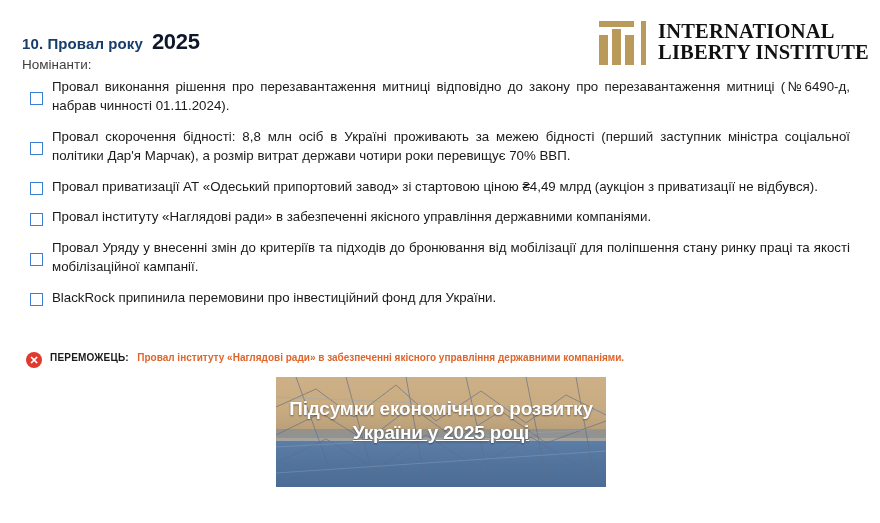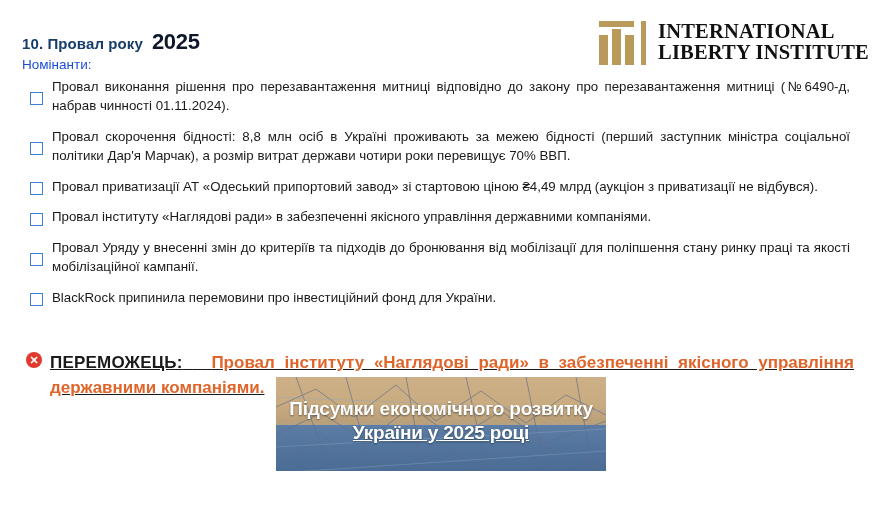--- a/index.html
+++ b/index.html
@@ -42,21 +42,21 @@
     font-size: 22px;
     font-weight: bold;
     color: #0f172a;
     letter-spacing: -0.3px;
   }
   .nominees-label {
     position: absolute;
     left: 22px;
     top: 48px;
     font-size: 13.5px;
-    color: #1d4ed8;
+    color: #404040;
   }
 
   
   .logo {
     position: absolute;
     right: 11px;
     top: 12px;
     display: flex;
     align-items: flex-start;
     gap: 12px;
@@ -150,42 +150,41 @@
     color: #ffffff;
     font-size: 11px;
     line-height: 16px;
     text-align: center;
     font-weight: bold;
     margin-top: 1px;
     margin-right: 8px;
   }
   .winner-body {
     flex: 1 1 auto;
-    font-size: 17px;
+    font-size: 10px;
     line-height: 1.45;
     text-align: justify;
-    text-decoration: underline;
   }
   .winner-label {
     font-weight: bold;
     color: #1a1a1a;
     letter-spacing: 0.2px;
   }
   .winner-text {
     color: #e0652a;
     font-weight: bold;
   }
 
   
   .banner {
     position: absolute;
     left: 276px;
     top: 377px;
     width: 330px;
-    height: 94px;
+    height: 110px;
     overflow: hidden;
   }
   .banner .sky {
     position: absolute;
     inset: 0;
     background: linear-gradient(180deg, #cdb087 0%, #c9ab80 30%, #b9a07a 48%, #9aa5b4 62%, #7e93ad 78%, #6d86a4 100%);
   }
   .banner .water {
     position: absolute;
     left: 0; right: 0; bottom: 0;

